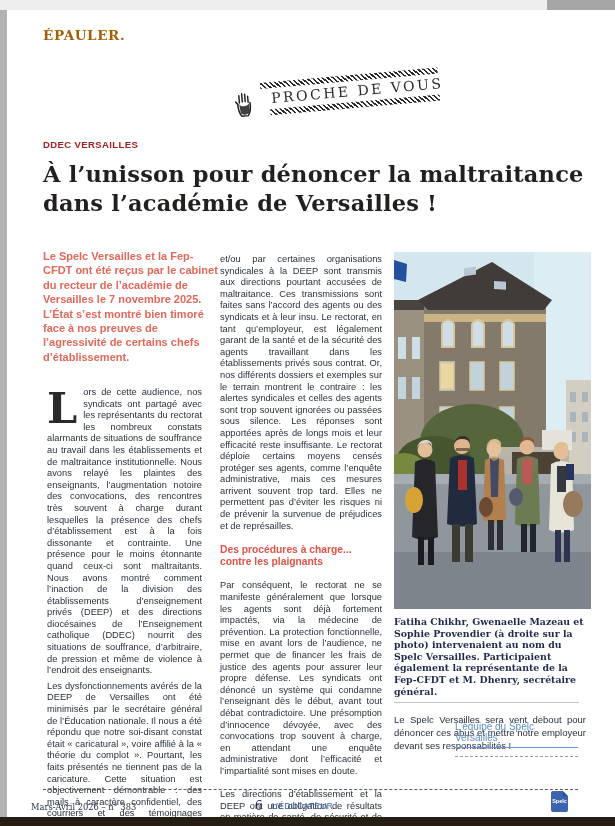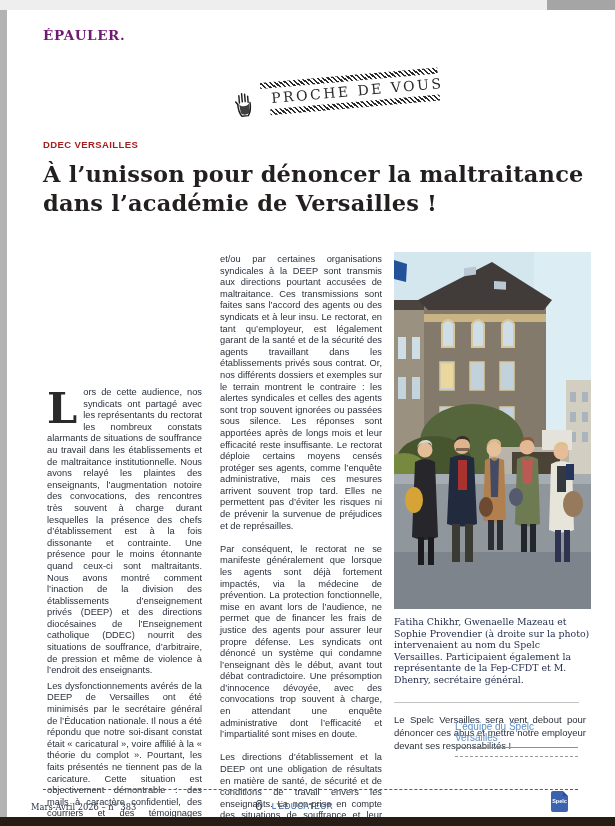--- a/index.html
+++ b/index.html
@@ -5,21 +5,21 @@
   html,body{margin:0;padding:0;background:#ffffff;}
   #canvas{position:relative;width:615px;height:826px;background:#ffffff;overflow:hidden;
           font-family:"Liberation Sans",sans-serif;}
   
   .top-strip{position:absolute;left:0;top:0;width:615px;height:10px;background:#eeeeee;}
   .top-strip-dark{position:absolute;left:547px;top:0;width:68px;height:10px;background:#a5a5a5;}
   .left-strip{position:absolute;left:0;top:10px;width:7px;height:816px;background:#b3b3b3;}
   .bottom-bar{position:absolute;left:0;top:817px;width:615px;height:9px;background:#261d14;}
 
   .kicker{position:absolute;left:43px;top:27px;font-family:"DejaVu Serif",serif;font-weight:bold;
-          font-size:13.5px;letter-spacing:.6px;color:#701a75;}
+          font-size:13.5px;letter-spacing:.6px;color:#a16207;}
 
   
   .stamp{position:absolute;left:232px;top:74px;display:flex;align-items:center;gap:7px;
          transform:rotate(-5deg);}
   .stamp .hand{width:22px;height:28px;margin-top:8px;}
   .stamp-box{display:flex;flex-direction:column;}
   .hatch{height:6px;width:178px;background:repeating-linear-gradient(45deg,#2b2b2b 0 1.6px,#ffffff 1.6px 3.4px);}
   .hatch.bottom{width:170px;margin-left:8px;}
   .stamp-label{font-family:"DejaVu Serif",serif;font-size:14px;letter-spacing:2.5px;color:#2b2b2b;
                padding:2px 6px 3px 10px;white-space:nowrap;}
@@ -37,21 +37,21 @@
   #col1{left:43px;top:383px;width:163px;}
   #col2{left:216px;top:250px;width:170px;}
   .gap{margin-top:11.5px !important;}
   .dropcap{float:left;font-family:"DejaVu Serif",serif;font-weight:bold;font-size:43px;
            line-height:34px;padding:4px 6px 0 0;color:#2a2a2a;}
   .subhead{margin:0;color:#de5246;font-weight:bold;font-size:10.3px;line-height:12.6px;text-align:left;}
 
   
   .photo{position:absolute;left:394px;top:252px;width:197px;height:357px;overflow:hidden;}
   .caption{position:absolute;left:394px;top:616px;width:197px;font-family:"DejaVu Serif",serif;
-           font-weight:normal;font-size:9.4px;line-height:11.6px;color:#1e2a4a;text-align:left;}
+           font-weight:bold;font-size:9.4px;line-height:11.6px;color:#1e2a4a;text-align:left;}
   .rule-solid{position:absolute;left:394px;top:702px;width:185px;border-top:1px solid #c3c3c3;}
   .closing{position:absolute;left:394px;top:713px;width:192px;font-size:9.5px;line-height:13px;
            color:#29313c;text-align:justify;}
   .sig-dash{position:absolute;left:455px;top:756px;width:123px;border-top:1px dashed #9a9a9a;}
   .signature{position:absolute;left:455px;top:721px;width:123px;color:#5e8fc6;font-size:10px;
              padding-bottom:4px;border-bottom:1.5px solid #6b97cc;}
 
   
   .footer-rule{position:absolute;left:43px;top:789px;width:535px;border-top:1px dashed #5c5c5c;}
   .footer-issue{position:absolute;left:31px;top:802px;font-family:"DejaVu Serif",serif;
@@ -91,28 +91,31 @@
     <div class="stamp-box">
       <div class="hatch"></div>
       <div class="stamp-label">PROCHE DE VOUS</div>
       <div class="hatch bottom"></div>
     </div>
   </div>
 
   <div class="rubric">DDEC VERSAILLES</div>
   <h1 class="title" style="margin:0;">À l’unisson pour dénoncer la maltraitance dans l’académie de Versailles !</h1>
 
+  <div class="intro">Le Spelc Versailles et la Fep-CFDT ont été reçus par le cabinet du recteur de l’académie de Versailles le 7 novembre 2025. L’État s’est montré bien timoré face à nos preuves de l’agressivité de certains chefs d’établissement.</div>
 
   <div id="col1" class="col">
     <p><span class="dropcap">L</span><span>ors de cette audience, nos syndicats ont partagé avec les représentants du rectorat les nombreux constats alarmants de situations de souffrance au travail dans les établissements et de maltraitance institutionnelle. Nous avons relayé les plaintes des enseignants, l’augmentation notoire des convocations, des rencontres très souvent à charge durant lesquelles la présence des chefs d’établissement est à la fois dissonante et contrainte. Une présence pour le moins étonnante quand ceux-ci sont maltraitants. Nous avons montré comment l’inaction de la division des établissements d’enseignement privés (DEEP) et des directions diocésaines de l’Enseignement catholique (DDEC) nourrit des situations de souffrance, d’arbitraire, de pression et même de violence à l’endroit des enseignants.</span></p>
     <p>Les dysfonctionnements avérés de la DEEP de Versailles ont été minimisés par le secrétaire général de l’Éducation nationale. Il nous a été répondu que notre soi-disant constat était « caricatural », voire affilié à la « théorie du complot ». Pourtant, les faits présentés ne tiennent pas de la caricature. Cette situation est objectivement démontrable : des mails à caractère confidentiel, des courriers et des témoignages adressés par les agents</p>
   </div>
 
   <div id="col2" class="col">
     <p>et/ou par certaines organisations syndicales à la DEEP sont transmis aux directions pourtant accusées de maltraitance. Ces transmissions sont faites sans l’accord des agents ou des syndicats et à leur insu. Le rectorat, en tant qu’employeur, est légalement garant de la santé et de la sécurité des agents travaillant dans les établissements privés sous contrat. Or, nos différents dossiers et exemples sur le terrain montrent le contraire : les alertes syndicales et celles des agents sont trop souvent ignorées ou passées sous silence. Les réponses sont apportées après de longs mois et leur efficacité reste insuffisante. Le rectorat déploie certains moyens censés protéger ses agents, comme l’enquête administrative, mais ces mesures arrivent souvent trop tard. Elles ne permettent pas d’éviter les risques ni de prévenir la survenue de préjudices et de représailles.</p>
+    <p class="subhead gap"><span>Des procédures à charge...</span><br>
+        <span>contre les plaignants</span></p>
     <p class="gap">Par conséquent, le rectorat ne se manifeste généralement que lorsque les agents sont déjà fortement impactés, via la médecine de prévention. La protection fonctionnelle, mise en avant lors de l’audience, ne permet que de financer les frais de justice des agents pour assurer leur propre défense. Les syndicats ont dénoncé un système qui condamne l’enseignant dès le début, avant tout débat contradictoire. Une présomption d’innocence dévoyée, avec des convocations trop souvent à charge, en attendant une enquête administrative dont l’efficacité et l’impartialité sont mises en doute.</p>
     <p class="gap">Les directions d’établissement et la DEEP ont une obligation de résultats en matière de santé, de sécurité et de conditions de travail envers les enseignants. La non-prise en compte des situations de souffrance et leur comportement pour s’autoprotéger ne sont pas acceptables.</p>
   </div>
 
   <div class="photo">
     <svg width="197" height="357" viewBox="0 0 197 357">
 
       <rect x="0" y="0" width="197" height="250" fill="#d4e7ee"></rect>
       <rect x="140" y="0" width="57" height="230" fill="#dceef3"></rect>
 

